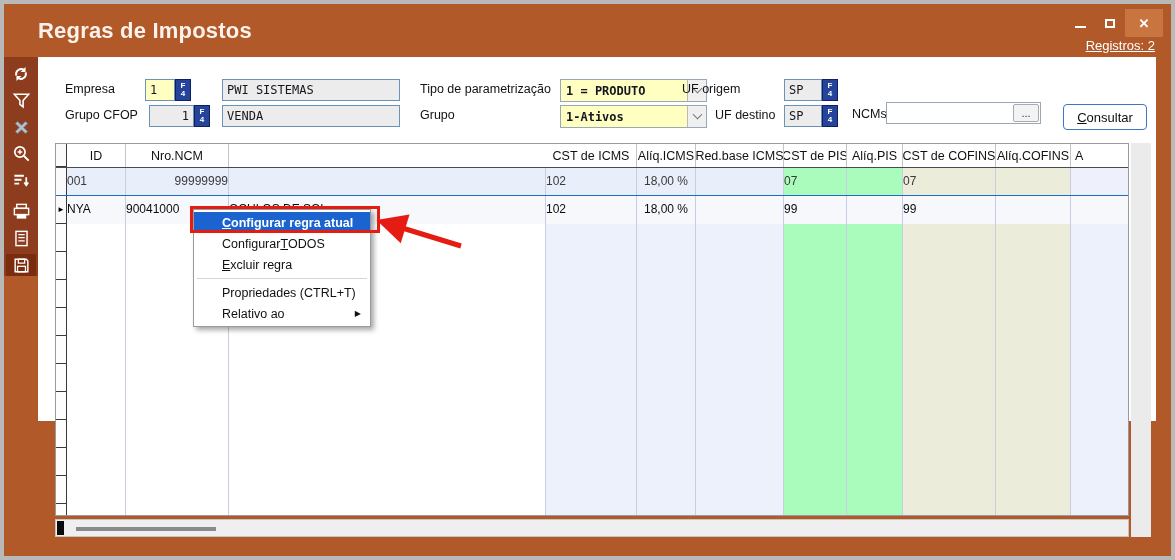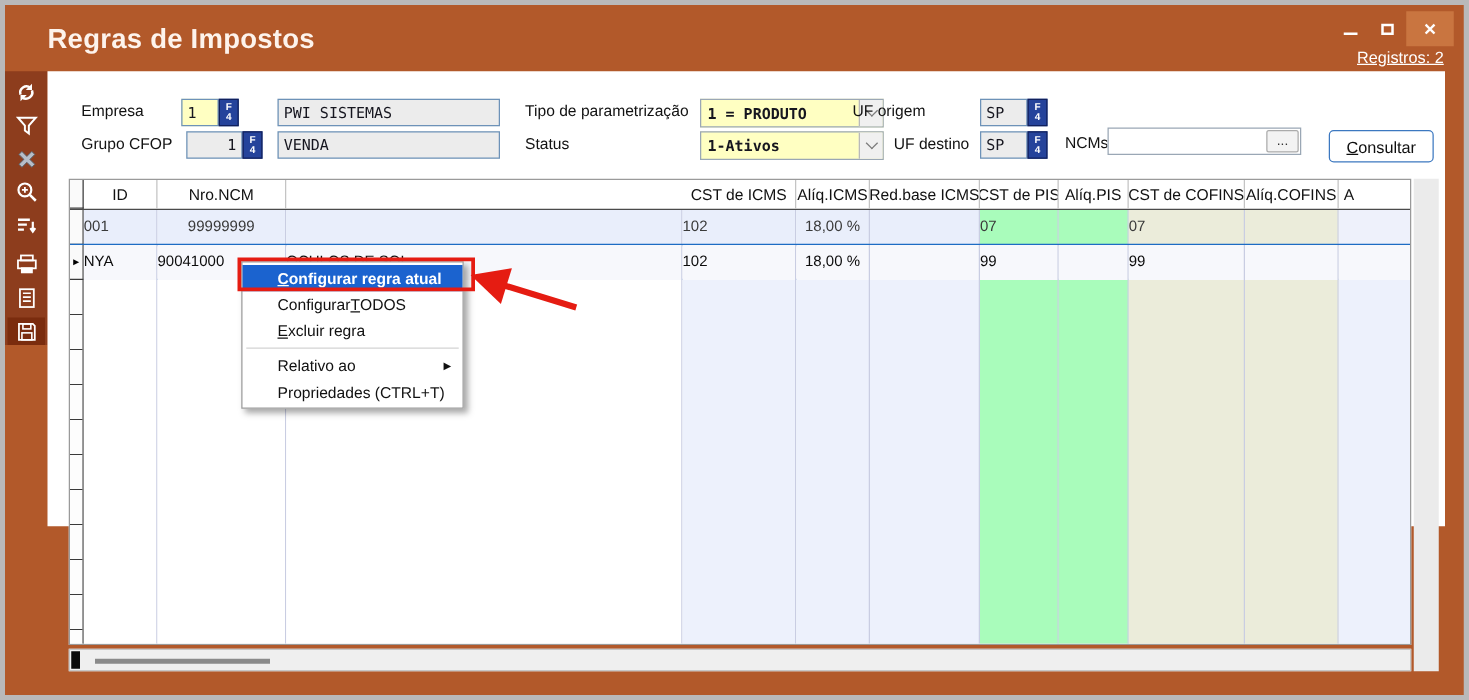--- a/index.html
+++ b/index.html
@@ -161,21 +161,21 @@
       <div class="field" style="left:184px;top:48px;width:178px">VENDA</div>
 
       <span class="lbl" style="left:382px;top:25px">Tipo de parametrização</span>
       <div class="combo" style="left:522px;top:22px">
         <span class="val">1 = PRODUTO</span>
         <span class="arr">
             <span class="chev"></span>
           </span>
       </div>
 
-      <span class="lbl" style="left:382px;top:51px">Status</span>
+      <span class="lbl" style="left:382px;top:51px">Grupo</span>
       <div class="combo" style="left:522px;top:48px">
         <span class="val">1-Ativos</span>
         <span class="arr">
             <span class="chev"></span>
           </span>
       </div>
 
       <span class="lbl" style="left:644px;top:25px">UF origem</span>
       <div class="field" style="left:746px;top:22px;width:38px">SP</div>
       <div class="f4" style="left:784px;top:22px">
@@ -209,21 +209,21 @@
             <div class="g-hcell" style="width: 88px;">Red.base ICMS</div>
             <div class="g-hcell" style="width: 63px;">CST de PIS</div>
             <div class="g-hcell" style="width: 56px;">Alíq.PIS</div>
             <div class="g-hcell" style="width: 93px;">CST de COFINS</div>
             <div class="g-hcell" style="width: 75px;">Alíq.COFINS</div>
             <div class="g-hcell" style="width: 59px; justify-content: flex-start; padding-left: 4px;">A</div>
           </div>
           <div class="g-row">
             <div class="g-gutter"></div>
             <div class="g-cell" style="width: 59px; text-align: left; background: rgb(233, 238, 251);">001</div>
-            <div class="g-cell" style="width: 103px; text-align: center; background: rgb(233, 238, 251);">99999999</div>
+            <div class="g-cell" style="width: 103px; text-align: right; background: rgb(233, 238, 251);">99999999</div>
             <div class="g-cell" style="width: 317px; text-align: left; background: rgb(233, 238, 251);"></div>
             <div class="g-cell" style="width: 91px; text-align: left; background: rgb(233, 238, 251);">102</div>
             <div class="g-cell" style="width: 59px; text-align: right; padding-right: 7px; background: rgb(233, 238, 251);">18,00 %</div>
             <div class="g-cell" style="width: 88px; text-align: left; background: rgb(233, 238, 251);"></div>
             <div class="g-cell" style="width: 63px; text-align: left; background: rgb(169, 252, 187);">07</div>
             <div class="g-cell" style="width: 56px; text-align: left; background: rgb(169, 252, 187);"></div>
             <div class="g-cell" style="width: 93px; text-align: left; background: rgb(235, 236, 218);">07</div>
             <div class="g-cell" style="width: 75px; text-align: left; background: rgb(235, 236, 218);"></div>
             <div class="g-cell" style="width: 59px; text-align: left; background: rgb(238, 241, 251);"></div>
           </div>
@@ -260,22 +260,22 @@
       <div class="hscroll">
         <div class="hanchor"></div>
         <div class="hthumb"></div>
       </div>
 
       <div class="menu" id="menu">
           <div class="menu-item hl"><u>C</u>onfigurar regra atual</div>
           <div class="menu-item">Configurar <u>T</u>ODOS</div>
           <div class="menu-item"><u>E</u>xcluir regra</div>
           <div class="menu-sep"></div>
+          <div class="menu-item">Propriedades (CTRL+T)</div>
           <div class="menu-item">Relativo ao<span class="menu-sub">▶</span></div>
-          <div class="menu-item">Propriedades (CTRL+T)</div>
         </div>
 
       <div class="ann-box"></div>
       <svg class="ann-arrow" width="110" height="50" viewBox="0 0 110 50">
         <defs>
             <marker id="ah" markerWidth="7" markerHeight="7" refX="4.5" refY="3.5" orient="auto">
               <path d="M0.5,0.5 L6.5,3.5 L0.5,6.5 z" fill="#e51c12"></path>
             </marker>
           </defs>
         <line x1="93" y1="36" x2="18" y2="13" stroke="#e51c12" stroke-width="5" marker-end="url(#ah)"></line>

